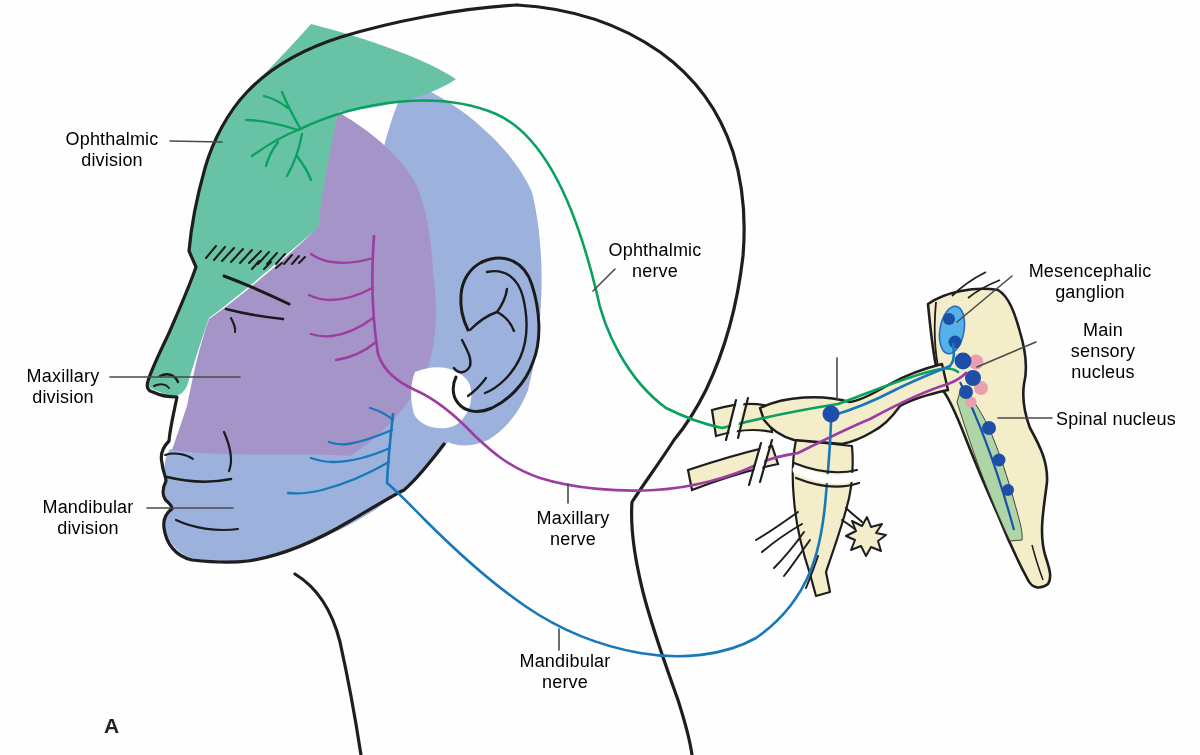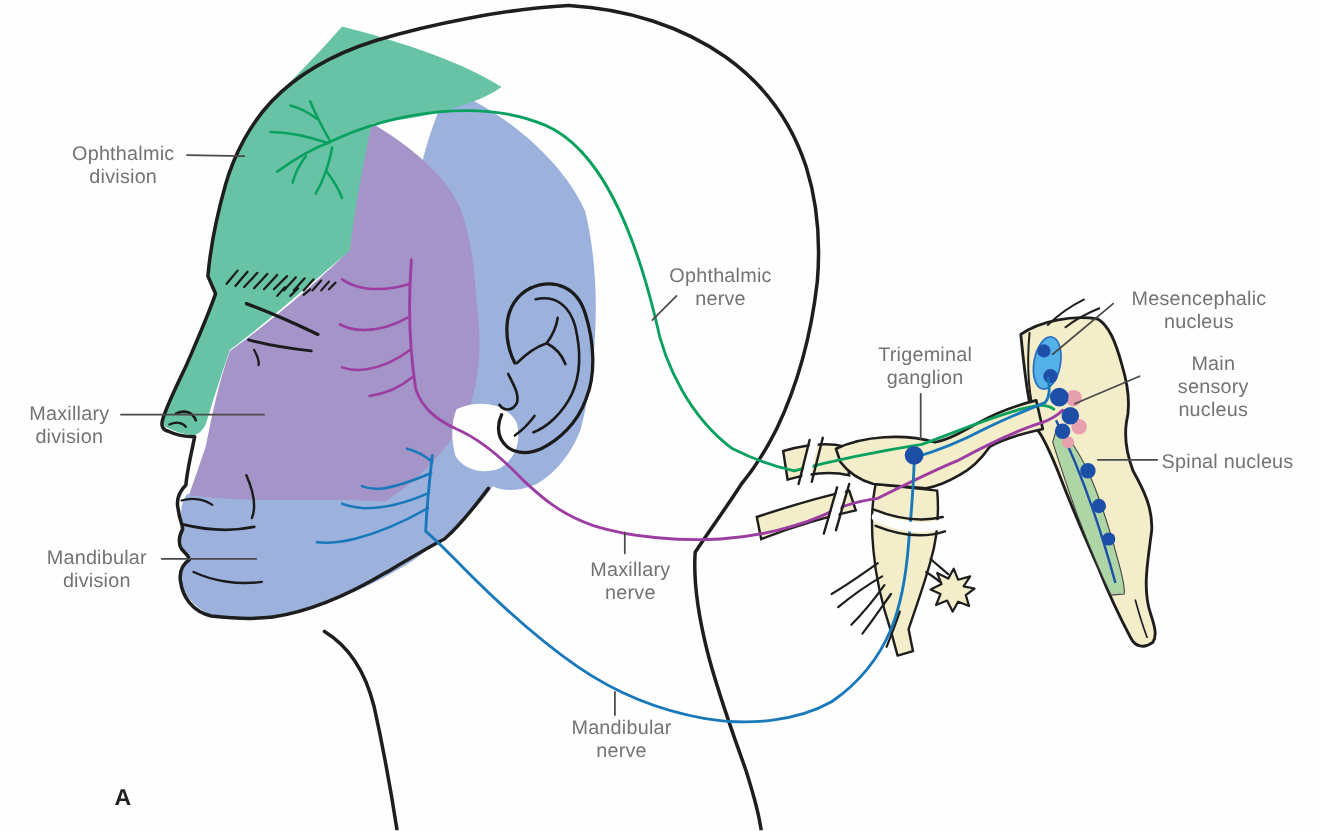--- a/index.html
+++ b/index.html
@@ -1,19 +1,19 @@
 <!DOCTYPE html>
 <html><head>
 <meta charset="utf-8">
 <style>
   html,body{margin:0;padding:0;background:#ffffff;}
   #stage{position:relative;width:1200px;height:755px;background:#fefefe;overflow:hidden;
          font-family:"Liberation Sans",sans-serif;}
   #art{position:absolute;left:0;top:0;}
-  .lbl{position:absolute;font-size:18px;line-height:1.18;color:#737373;text-align:center;
+  .lbl{position:absolute;font-size:18px;line-height:1.18;color:#000000;text-align:center;
        white-space:pre-line;transform:translateX(-50%);letter-spacing:.2px;}
   .lbl.single{transform:none;text-align:right;}
   .panel-letter{position:absolute;font-size:21px;font-weight:bold;color:#222;}
 </style>
 </head>
 <body>
 
 <div id="stage">
 
 <svg id="art" width="1200" height="755" viewBox="0 0 1200 755">
@@ -236,21 +236,19 @@
   <div class="lbl" style="left:63px;top:366px">Maxillary
 division</div>
   <div class="lbl" style="left:88px;top:497px">Mandibular
 division</div>
   <div class="lbl" style="left:655px;top:240px">Ophthalmic
 nerve</div>
   <div class="lbl" style="left:573px;top:508px">Maxillary
 nerve</div>
   <div class="lbl" style="left:565px;top:651px">Mandibular
 nerve</div>
-  <div class="lbl" style="left:841px;top:312px">Trigeminal
+  <div class="lbl" style="left:1090px;top:261px">Mesencephalic
 ganglion</div>
-  <div class="lbl" style="left:1090px;top:261px">Mesencephalic
-nucleus</div>
   <div class="lbl" style="left:1103px;top:320px">Main sensory
 nucleus</div>
   <div class="lbl single" style="left:1056px;top:409px">Spinal nucleus</div>
   <div class="panel-letter" style="left:104px;top:714px">A</div>
 </div>
 
 </body></html>

